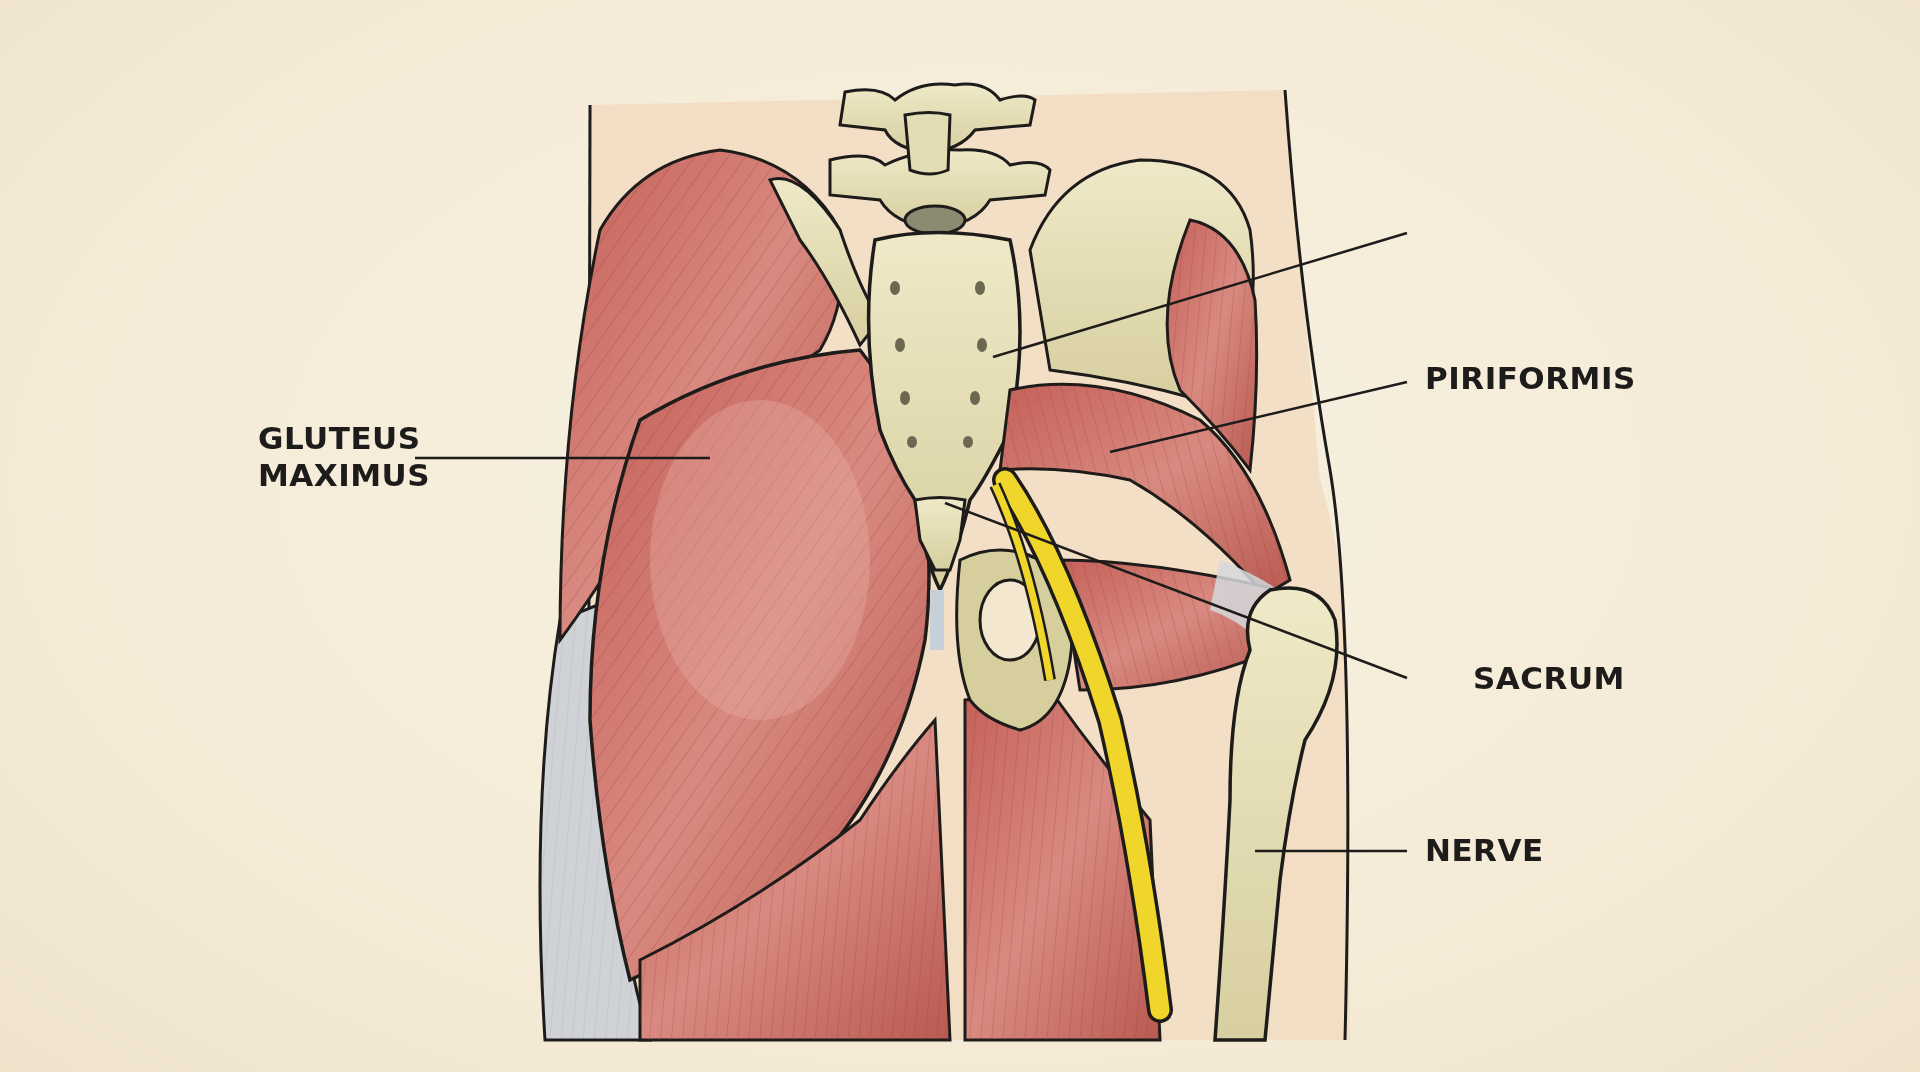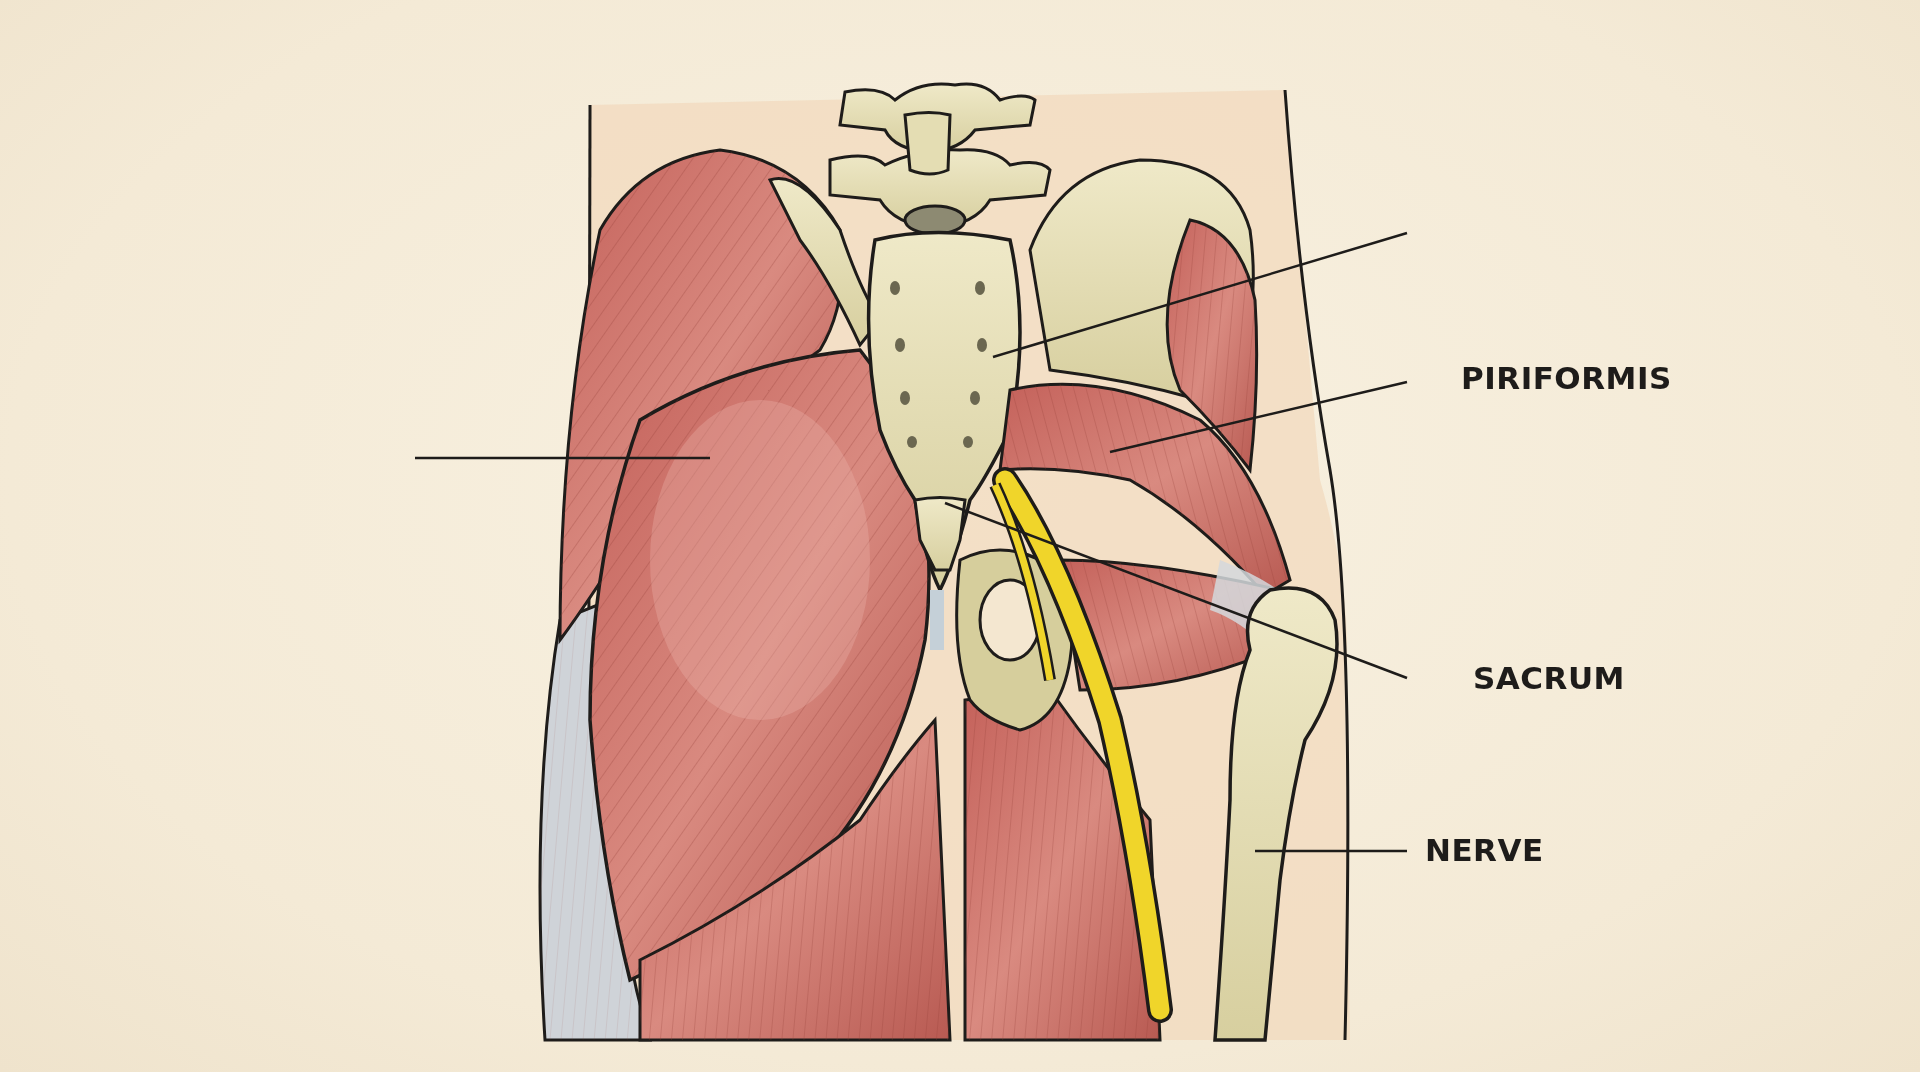--- a/index.html
+++ b/index.html
@@ -113,16 +113,20 @@
 
     <g stroke="#1e1c1a" stroke-width="2.5" fill="none">
       <line x1="415" y1="458" x2="710" y2="458"></line>
       <line x1="1407" y1="233" x2="993" y2="357"></line>
       <line x1="1407" y1="382" x2="1110" y2="452"></line>
       <line x1="1407" y1="678" x2="945" y2="503"></line>
       <line x1="1407" y1="851" x2="1255" y2="851"></line>
     </g>
   </svg>
 
-  <div class="label" style="left:1425px; top:360px;margin-left:36px;">PIRIFORMIS</div>
+  <div class="label" style="left:258px; top:420px;">
+    <div>GLUTEUS</div>
+    <div>MAXIMUS</div>
+  </div>
+  <div class="label" style="left:1425px; top:360px;">PIRIFORMIS</div>
   <div class="label" style="left:1425px; top:660px;margin-left:48px;">SACRUM</div>
   <div class="label" style="left:1425px; top:832px;">NERVE</div>
 </div>
 
 </body></html>

